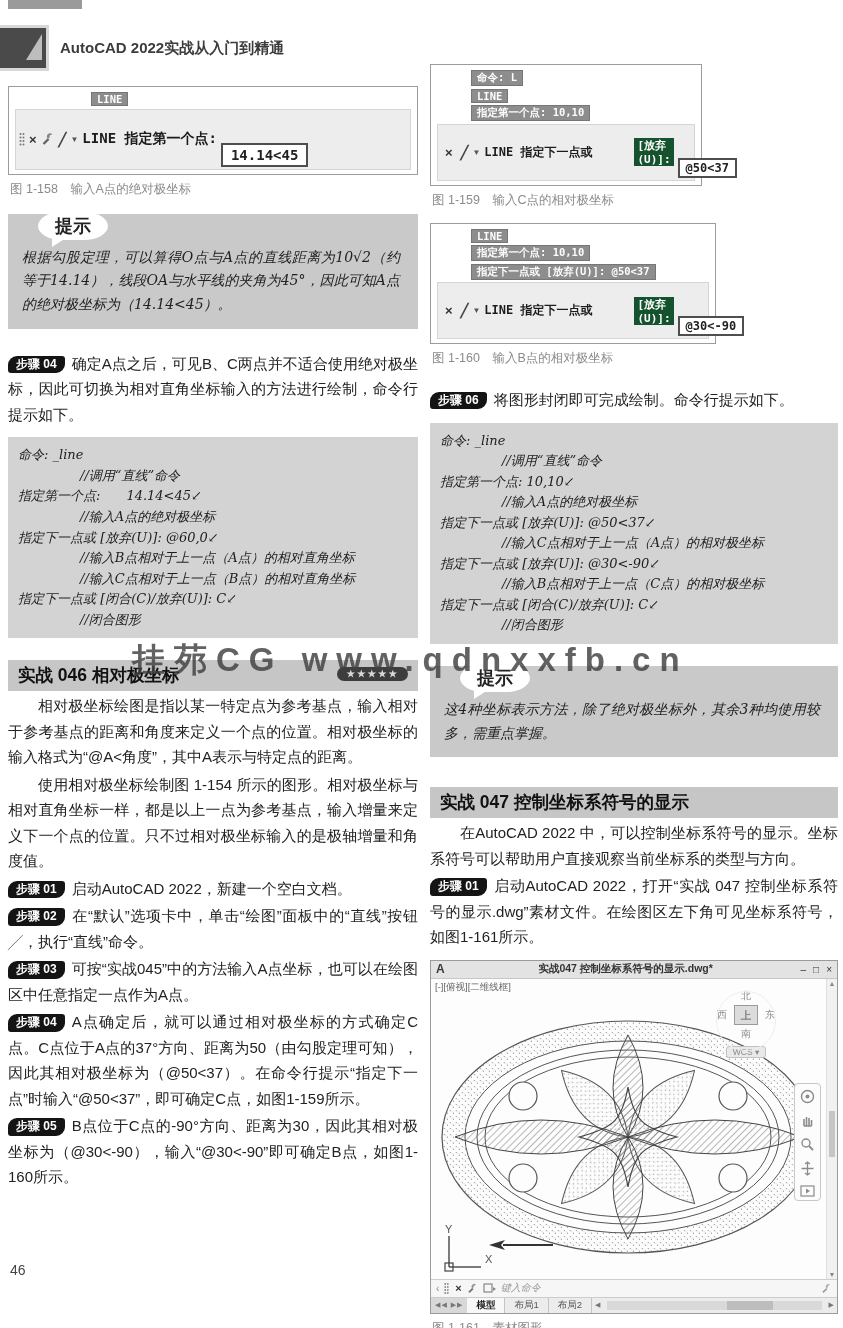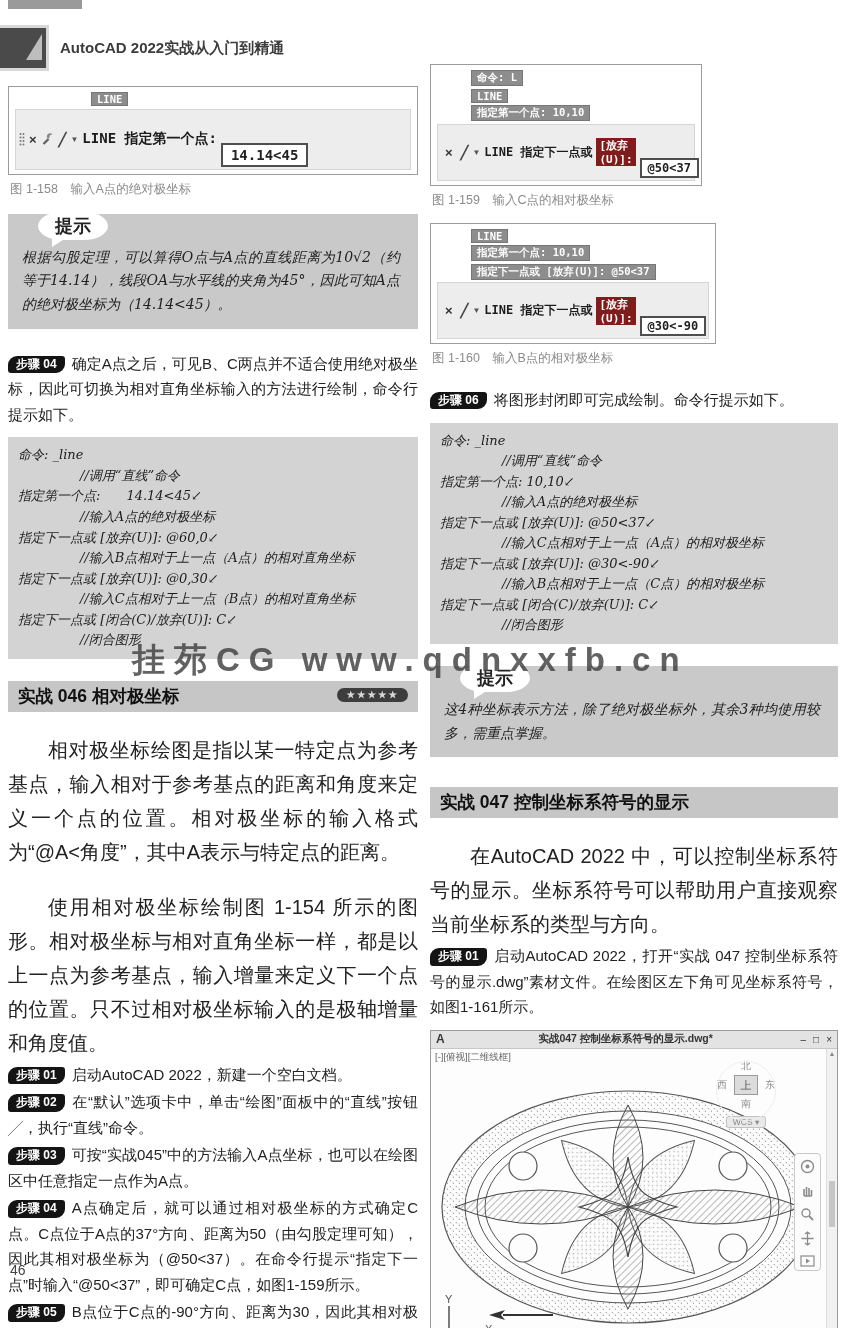--- a/index.html
+++ b/index.html
@@ -23,21 +23,21 @@
   .hist { margin-left:76px; }
   .hist-sm { margin-left:34px; }
   .hist .hbadge, .hist-sm .hbadge { display:block; width:max-content; background:#8d8d8d; color:#fdfdfd;
       font:bold 10.5px "DejaVu Sans Mono",monospace; padding:0 5px; margin-bottom:2.5px; border:1px solid #767676; }
   .cmdrow { display:flex; align-items:center; gap:4px; background:#ededed; border:1px solid #d5d5d5;
             padding:2px 3px; margin-top:2px; }
   .cmdrow .slash { font-weight:bold; color:#444; font-size:13px; }
   .cmdrow .caret { font-size:8px; color:#555; }
   .cmdrow .prompt { font:bold 12px "DejaVu Sans Mono",monospace; color:#1c1c1c; white-space:nowrap; }
   .cmdrow-lg .prompt { font-size:14px; }
-  .opt { background:#7f1d1d; color:#fff; font:bold 11px "DejaVu Sans Mono",monospace; padding:0 3px; }
+  .opt { background:#14532d; color:#fff; font:bold 11px "DejaVu Sans Mono",monospace; padding:0 3px;margin-left:38px; }
   .cmdinput { border:2px solid #4e4e4e; background:#fff; font:bold 12px "DejaVu Sans Mono",monospace;
               padding:1px 6px; white-space:nowrap;margin-top:31px; }
   .cmdinput-lg { font-size:14px; padding:2px 8px; }
   .gripicon { display:inline-block; width:6px; }
   .xicon { font-size:13px; font-weight:bold; color:#333; line-height:1; }
   .figcap { color:#8b8b8b; font-size:12.5px; margin:6px 0 0 2px; }
 
   
   .tip { background:#c9c9c9; padding:4px 18px 12px 14px; margin-top:16px; }
   .tip-bubble { display:inline-block; background:#fff; border-radius:48% / 70%; padding:2px 17px;
@@ -56,21 +56,21 @@
   .codeblock { background:#d3d3d3; padding:8px 10px; margin-top:10px; }
   .code-line { font:italic 13px "DejaVu Serif",serif; line-height:1.58; color:#1d1d1d; white-space:nowrap; }
   .code-line.cmt { padding-left:62px; }
 
   
   .hbar { background:#c6c6c6; padding:3px 10px 4px; font-size:17.5px; font-weight:bold; color:#111;
           position:relative; margin-top:22px; }
   .stars { position:absolute; right:10px; top:7px; background:#3d3d3d; color:#d9d9d9; border-radius:9px;
            font-size:9.5px; padding:1px 9px 2px; letter-spacing:2px; }
 
-  .para { font-size:20px; line-height:1.7; text-align:justify; margin-top:21px; }
+  .para { font-size:15px; line-height:1.7; text-align:justify; margin-top:2px; }
   .indent { text-indent:2em; }
 
   .pagenum { position:absolute; left:10px; top:1262px; font-size:14px; color:#444; }
 
   
   .watermark { position:absolute; left:132px; top:638px; font-size:33px; font-weight:bold;
                color:#404040; letter-spacing:9px; white-space:nowrap; opacity:.82; z-index:20; }
 
   
   .cadwin { margin-top:10px; border:1px solid #9b9b9b; width:408px; height:354px; background:#fff;
@@ -174,21 +174,20 @@
       <span class="step-badge">步骤 04</span><span>确定A点之后，可见B、C两点并不适合使用绝对极坐标，因此可切换为相对直角坐标输入的方法进行绘制，命令行提示如下。</span>
     </p>
 
     <div class="codeblock">
       <div class="code-line">命令: _line</div>
       <div class="code-line cmt">//调用“直线”命令</div>
       <div class="code-line">指定第一个点:　　14.14&lt;45↙</div>
       <div class="code-line cmt">//输入A点的绝对极坐标</div>
       <div class="code-line">指定下一点或 [放弃(U)]: @60,0↙</div>
       <div class="code-line cmt">//输入B点相对于上一点（A点）的相对直角坐标</div>
-      <div class="code-line">指定下一点或 [放弃(U)]: @0,30↙</div>
       <div class="code-line cmt">//输入C点相对于上一点（B点）的相对直角坐标</div>
       <div class="code-line">指定下一点或 [闭合(C)/放弃(U)]: C↙</div>
       <div class="code-line cmt">//闭合图形</div>
     </div>
 
     <div class="hbar">
       <span>实战 046  相对极坐标</span>
       <span class="stars">★★★★★</span>
     </div>
     <p class="para indent">相对极坐标绘图是指以某一特定点为参考基点，输入相对于参考基点的距离和角度来定义一个点的位置。相对极坐标的输入格式为“@A&lt;角度”，其中A表示与特定点的距离。</p>

